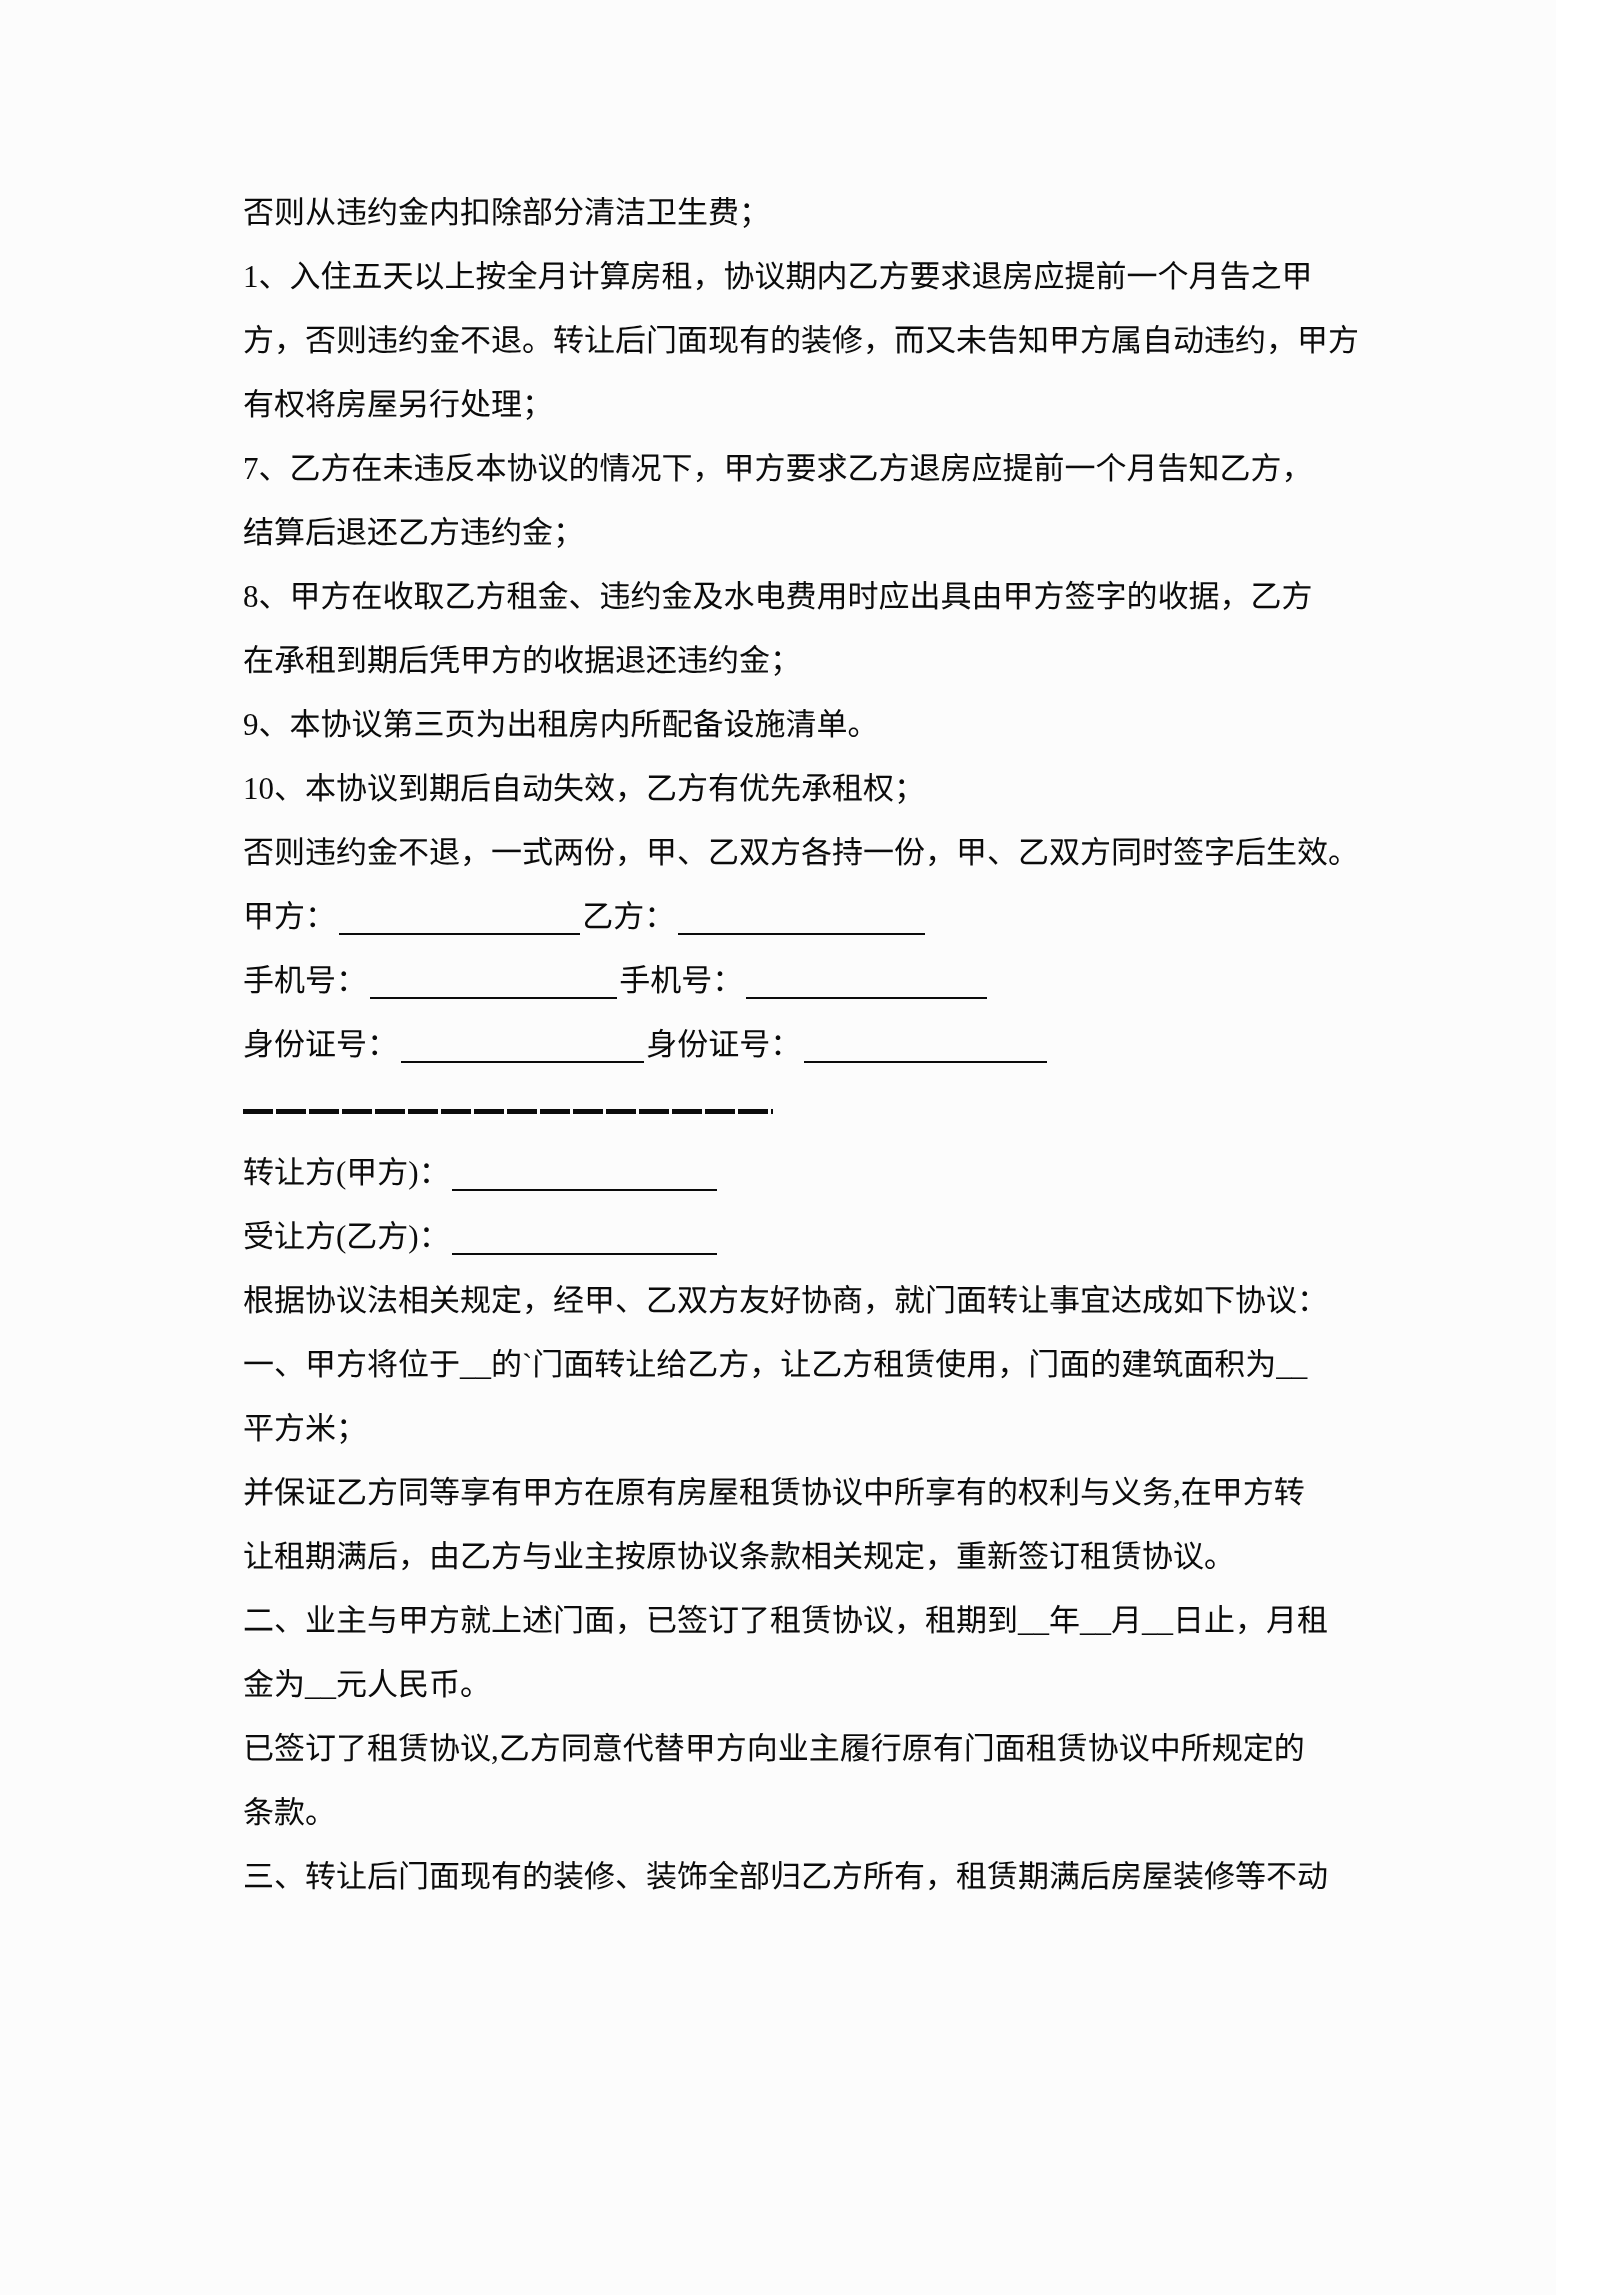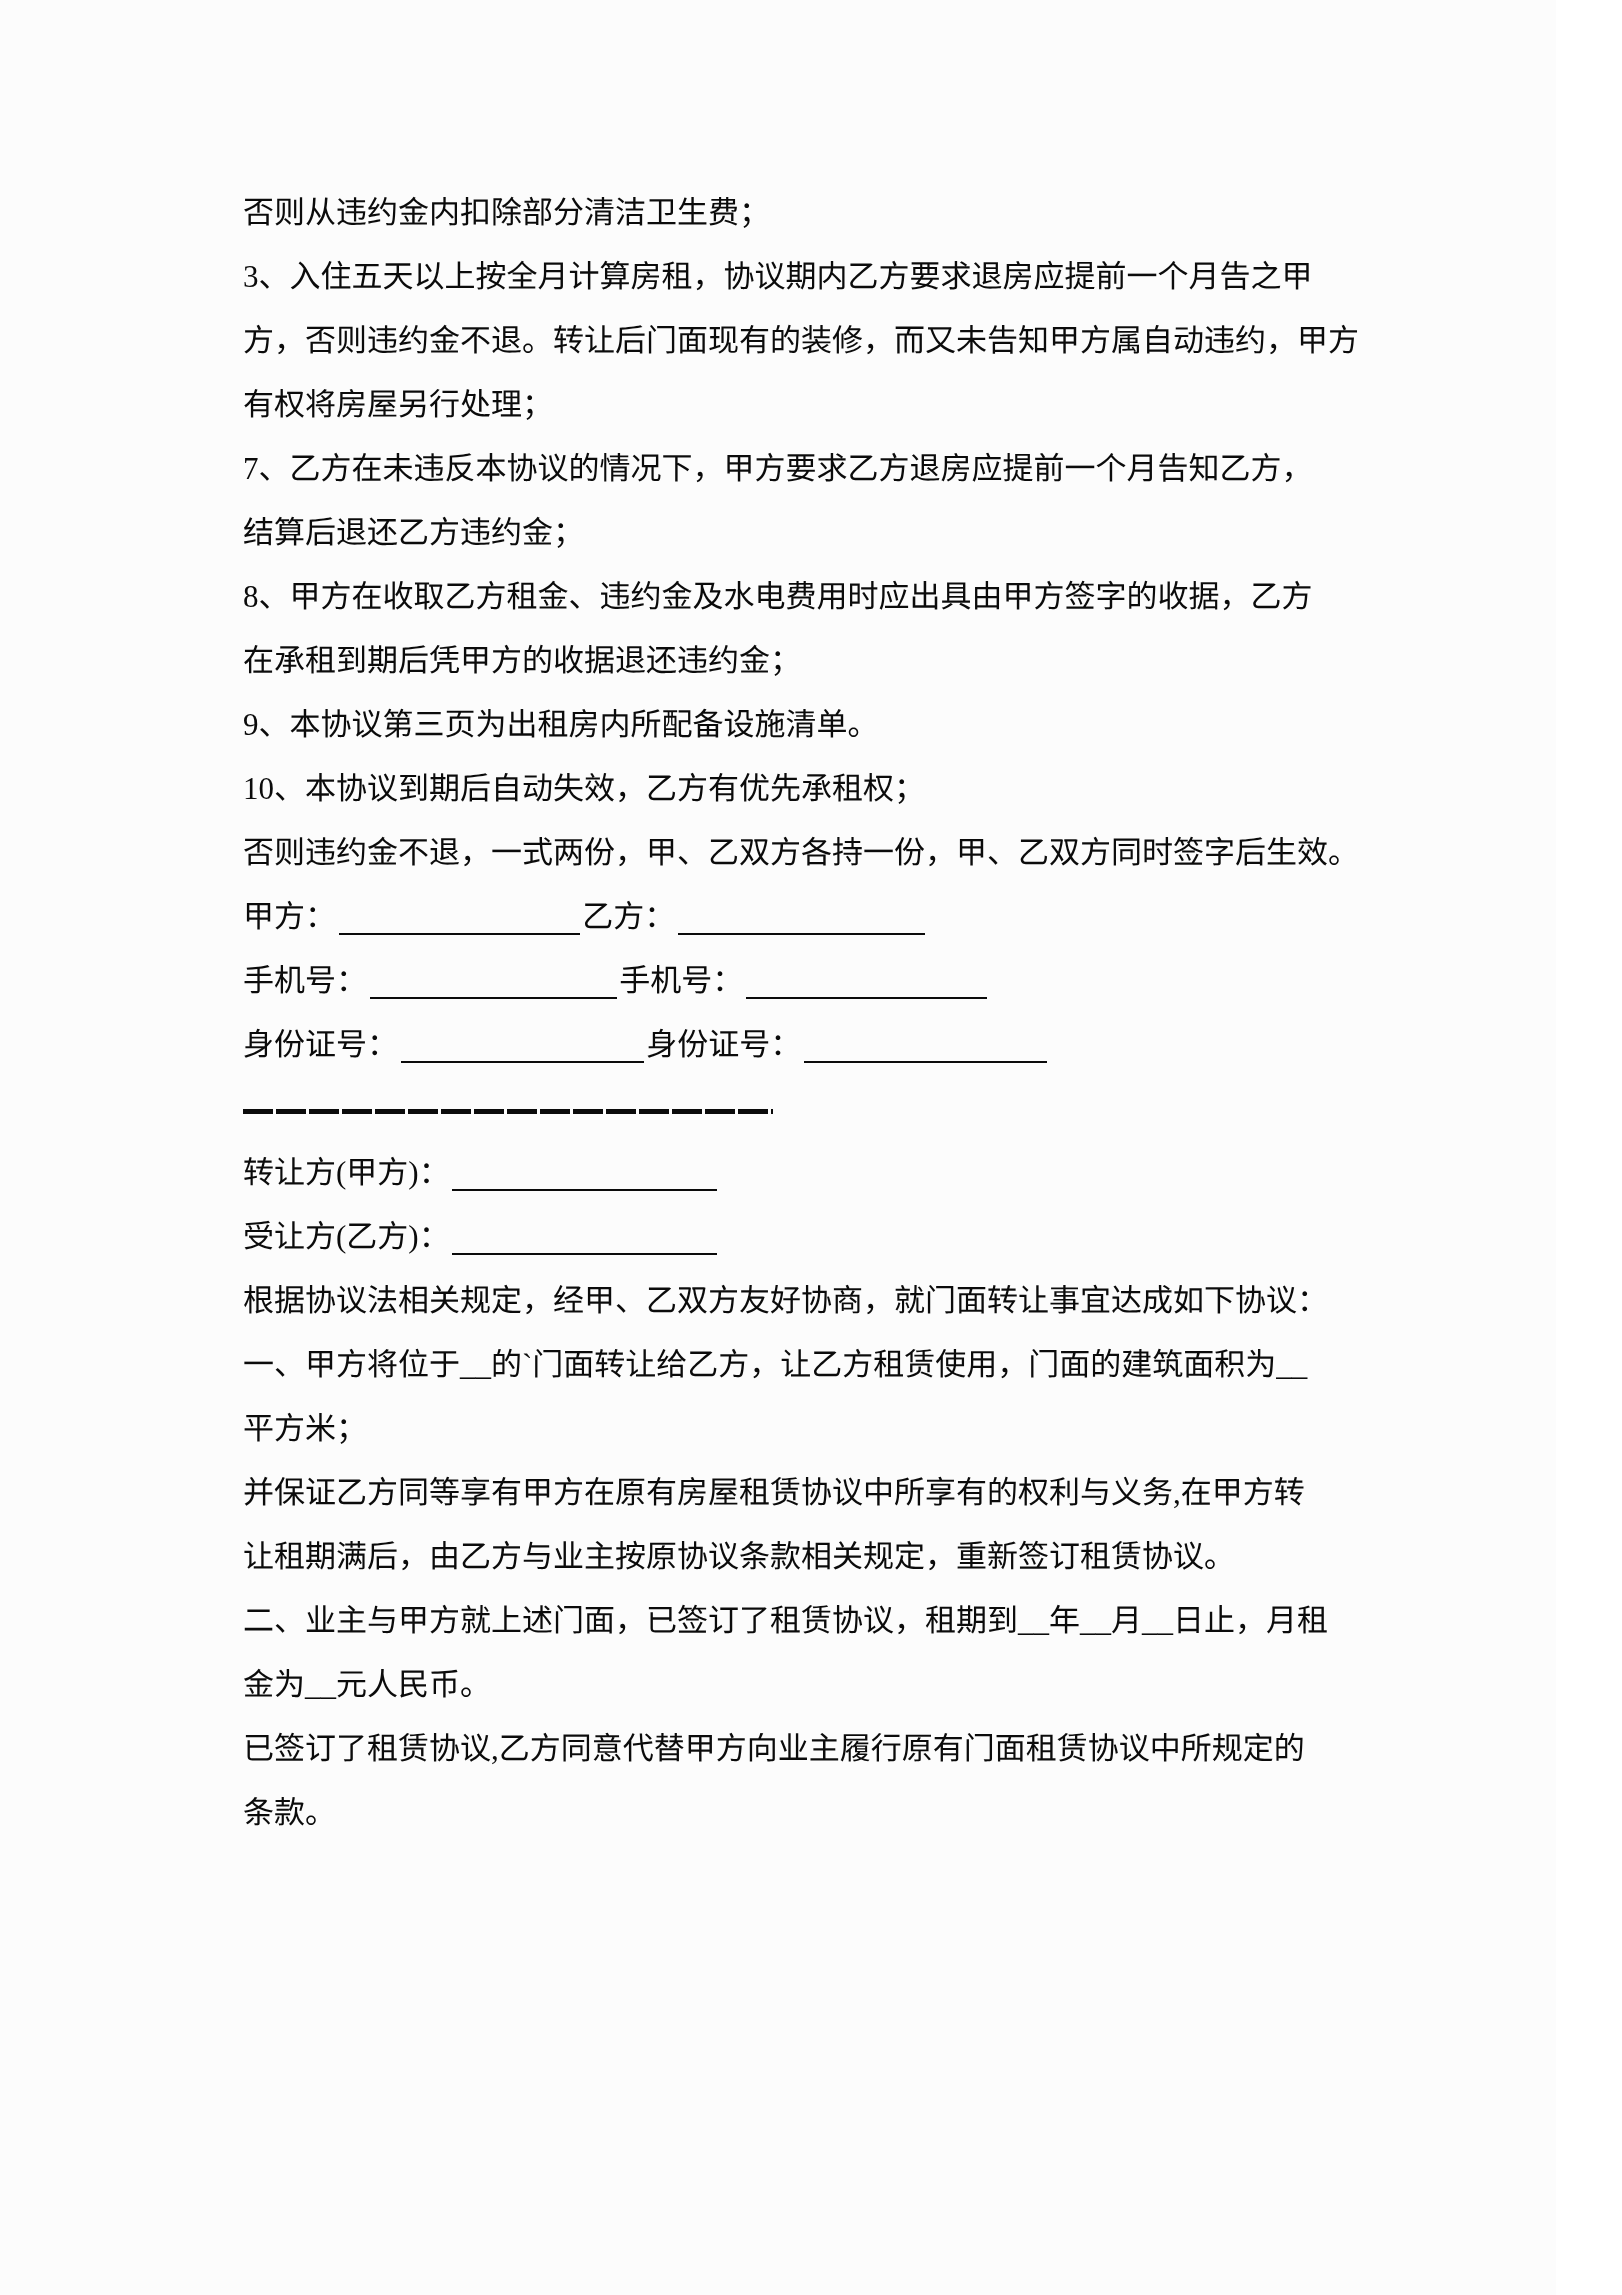--- a/index.html
+++ b/index.html
@@ -37,21 +37,21 @@
     vertical-align:5.2px;
     background:repeating-linear-gradient(90deg,#0b0b0b 0px,#0b0b0b 30px,rgba(0,0,0,0) 30px,rgba(0,0,0,0) 33px);
   }
 </style>
 </head>
 <body>
 
 <div class="page">
   <div class="doc">
       <div class="line"><span class="t">否则从违约金内扣除部分清洁卫生费；</span></div>
-      <div class="line"><span class="t">3、入住五天以上按全月计算房租，协议期内乙方要求退房应提前一个月告之甲</span></div>
+      <div class="line"><span class="t">1、入住五天以上按全月计算房租，协议期内乙方要求退房应提前一个月告之甲</span></div>
       <div class="line"><span class="t">方，否则违约金不退。转让后门面现有的装修，而又未告知甲方属自动违约，甲方</span></div>
       <div class="line"><span class="t">有权将房屋另行处理；</span></div>
       <div class="line"><span class="t">7、乙方在未违反本协议的情况下，甲方要求乙方退房应提前一个月告知乙方，</span></div>
       <div class="line"><span class="t">结算后退还乙方违约金；</span></div>
       <div class="line"><span class="t">8、甲方在收取乙方租金、违约金及水电费用时应出具由甲方签字的收据，乙方</span></div>
       <div class="line"><span class="t">在承租到期后凭甲方的收据退还违约金；</span></div>
       <div class="line"><span class="t">9、本协议第三页为出租房内所配备设施清单。</span></div>
       <div class="line"><span class="t">10、本协议到期后自动失效，乙方有优先承租权；</span></div>
       <div class="line"><span class="t">否则违约金不退，一式两份，甲、乙双方各持一份，甲、乙双方同时签字后生效。</span></div>
       <div class="line"><span class="t">甲方：</span><span class="blank" style="width: 241px;"></span><span class="t">乙方：</span><span class="blank" style="width: 247px;"></span></div>
@@ -62,15 +62,16 @@
       <div class="line"><span class="t">受让方(乙方)：</span><span class="blank" style="width: 265px;"></span></div>
       <div class="line"><span class="t">根据协议法相关规定，经甲、乙双方友好协商，就门面转让事宜达成如下协议：</span></div>
       <div class="line"><span class="t">一、甲方将位于__的`门面转让给乙方，让乙方租赁使用，门面的建筑面积为__</span></div>
       <div class="line"><span class="t">平方米；</span></div>
       <div class="line"><span class="t">并保证乙方同等享有甲方在原有房屋租赁协议中所享有的权利与义务,在甲方转</span></div>
       <div class="line"><span class="t">让租期满后，由乙方与业主按原协议条款相关规定，重新签订租赁协议。</span></div>
       <div class="line"><span class="t">二、业主与甲方就上述门面，已签订了租赁协议，租期到__年__月__日止，月租</span></div>
       <div class="line"><span class="t">金为__元人民币。</span></div>
       <div class="line"><span class="t">已签订了租赁协议,乙方同意代替甲方向业主履行原有门面租赁协议中所规定的</span></div>
       <div class="line"><span class="t">条款。</span></div>
+      <div class="line"><span class="t">三、转让后门面现有的装修、装饰全部归乙方所有，租赁期满后房屋装修等不动</span></div>
     </div>
 </div>
 
 
 </body></html>

